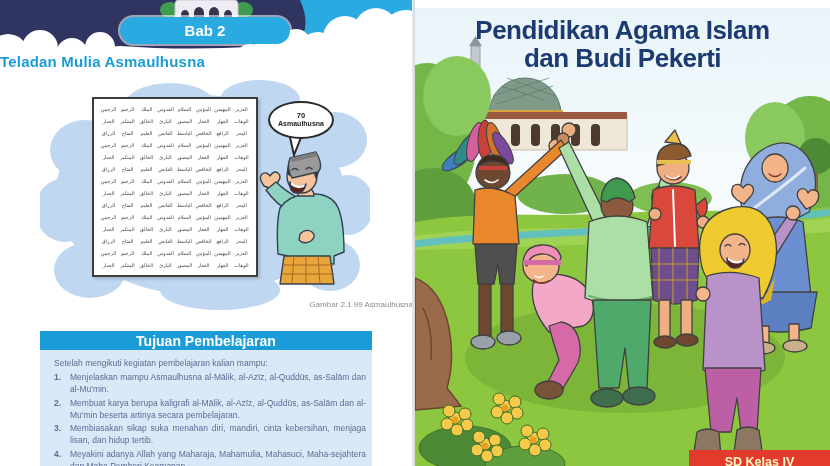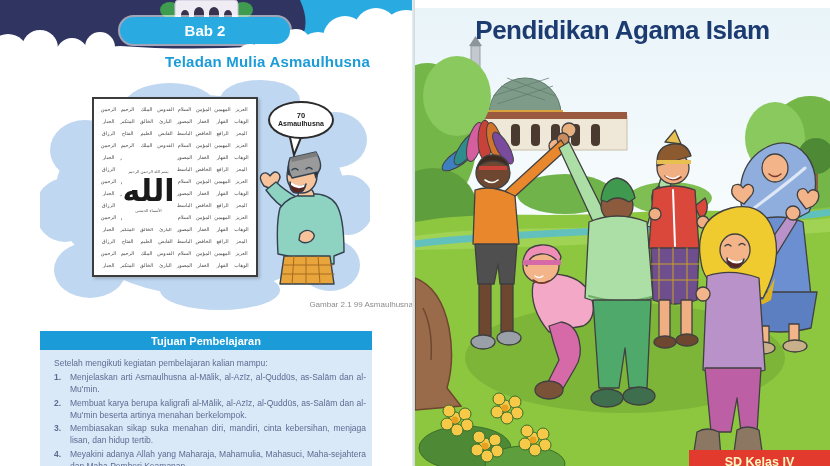--- a/index.html
+++ b/index.html
@@ -5,21 +5,21 @@
   html,body{margin:0;padding:0;background:#fff;}
   .canvas{position:relative;width:830px;height:466px;overflow:hidden;background:#fff;
           font-family:"Liberation Sans",sans-serif;}
 
   
   .page-left{position:absolute;left:0;top:0;width:413px;height:466px;background:#fff;overflow:hidden;}
   .banner-svg{position:absolute;left:0;top:0;width:413px;height:72px;}
   .bab-pill{position:absolute;left:120px;top:17px;width:170px;height:27px;background:#29abe2;
             border-radius:15px;display:flex;align-items:center;justify-content:center;
             color:#fff;font-weight:bold;font-size:15px;box-shadow:0 0 0 2px rgba(255,255,255,.55);}
-  .left-title{position:absolute;left:0;top:53px;width:370px;text-align:right;
+  .left-title{position:absolute;left:0;top:53px;width:370px;text-align:left;
               color:#1b9cd8;font-weight:bold;font-size:15px;letter-spacing:.2px;}
   .blob-svg{position:absolute;left:40px;top:80px;width:330px;height:230px;}
   .names-box{position:absolute;left:92px;top:97px;width:166px;height:180px;background:#fff;
              border:2px solid #3c3c3c;box-sizing:border-box;box-shadow:2px 2px 3px rgba(0,0,0,.18);}
   .names-grid{position:absolute;left:5px;top:4px;width:152px;height:168px;display:grid;
               grid-template-columns:repeat(8,1fr);grid-auto-rows:12px;overflow:hidden;}
   .names-grid .cell{font-family:"DejaVu Sans",sans-serif;font-size:5px;line-height:12px;
                     color:#4a4a4a;text-align:center;overflow:hidden;white-space:nowrap;}
   .allah-center{position:absolute;left:28px;top:55px;width:53px;height:74px;background:#fff;
                 display:flex;flex-direction:column;align-items:center;justify-content:center;
@@ -29,21 +29,21 @@
   .boy-svg{position:absolute;left:250px;top:138px;width:112px;height:155px;}
   .speech-bubble{position:absolute;left:268px;top:101px;width:62px;height:34px;background:#fff;
                  border:2px solid #2b2b2b;border-radius:50%;display:flex;flex-direction:column;
                  align-items:center;justify-content:center;z-index:4;}
   .speech-bubble .l1{font-size:7.5px;font-weight:bold;color:#222;line-height:8px;}
   .speech-bubble .l2{font-size:7px;font-weight:bold;color:#222;line-height:8px;}
   .bubble-tail{position:absolute;left:286px;top:133px;z-index:3;}
   .fig-caption{position:absolute;left:0;top:300px;width:413px;text-align:right;
                color:#8c8c8c;font-size:8px;}
   .objectives{position:absolute;left:40px;top:331px;width:332px;height:135px;}
-  .obj-header{height:19px;background:#1b9cd8;color:#fff;font-weight:bold;font-size:11px;
+  .obj-header{height:19px;background:#1b9cd8;color:#fff;font-weight:bold;font-size:14px;
               display:flex;align-items:center;justify-content:center;}
   .obj-body{background:#d9e9f8;height:116px;box-sizing:border-box;padding:8px 6px 0 14px;
             color:#5e6c92;font-size:8.5px;line-height:1.4;overflow:hidden;}
   .obj-body .intro{margin:0 0 2px 0;}
   .obj-list{margin:0;padding:0;list-style:none;counter-reset:obj;}
   .obj-list li{counter-increment:obj;position:relative;padding-left:16px;margin-bottom:2px;
                text-align:justify;}
   .obj-list li::before{content:counter(obj) ".";position:absolute;left:0;font-weight:bold;}
 
   
@@ -229,25 +229,20 @@
           <span class="cell">العزيز</span>
           <span class="cell">الجبار</span>
           <span class="cell">المتكبر</span>
           <span class="cell">الخالق</span>
           <span class="cell">البارئ</span>
           <span class="cell">المصور</span>
           <span class="cell">الغفار</span>
           <span class="cell">القهار</span>
           <span class="cell">الوهاب</span>
         </div>
-      <div class="allah-center">
-        <div class="tiny">بسم الله الرحمن الرحيم</div>
-        <div class="big">الله</div>
-        <div class="tiny">الأسماء الحسنى</div>
-      </div>
     </div>
 
     <svg class="boy-svg" viewBox="0 0 112 155">
       <g stroke="#33414f" stroke-width="1.4" stroke-linejoin="round" stroke-linecap="round">
 
         <path d="M14,48 q-6,-8 -2,-12 q5,-3 8,2 q4,-6 8,-3 q4,3 0,9 l-4,8 Z" fill="#f6c39a"></path>
 
         <path d="M16,52 q10,14 24,22 l8,-14 q-14,-8 -22,-16 Z" fill="#8ed2c2"></path>
 
         <path d="M30,70 q8,-12 26,-14 q22,-2 30,10 q8,12 8,48 l-10,4 0,8 -46,0 0,-8 -10,-2 q-2,-32 2,-46 Z" fill="#8ed2c2"></path>
@@ -290,22 +285,22 @@
       <rect x="3" y="0" width="13" height="3" fill="#ffffff"></rect>
     </svg>
 
     <div class="fig-caption">Gambar 2.1 99 Asmaulhusna</div>
 
     <div class="objectives">
       <div class="obj-header">Tujuan Pembelajaran</div>
       <div class="obj-body">
         <p class="intro">Setelah mengikuti kegiatan pembelajaran kalian mampu:</p>
         <ol class="obj-list">
-          <li>Menjelaskan arti Asmaulhusna al-Mālik, al-Azīz, al-Quddūs, as-Salām dan al-Mu'min.</li>
-          <li>Membuat karya berupa kaligrafi al-Mālik, al-Azīz, al-Quddūs, as-Salām dan al-Mu'min beserta artinya menahan berkelompok.</li>
+          <li>Menjelaskan mampu Asmaulhusna al-Mālik, al-Azīz, al-Quddūs, as-Salām dan al-Mu'min.</li>
+          <li>Membuat karya berupa kaligrafi al-Mālik, al-Azīz, al-Quddūs, as-Salām dan al-Mu'min beserta artinya secara pembelajaran.</li>
           <li>Membiasakan  sikap suka menahan diri, mandiri, cinta kebersihan, menjaga lisan, dan hidup tertib.</li>
           <li>Meyakini adanya  Allah yang Maharaja, Mahamulia, Mahasuci, Maha-sejahtera dan Maha Pemberi Keamanan.</li>
         </ol>
       </div>
     </div>
   </section>
 
   <div class="page-divider"></div>
 
   <section class="page-right">
@@ -514,17 +509,18 @@
           <circle cx="40" cy="412" r="3.5"></circle>
             <circle cx="90" cy="400" r="3.5"></circle>
           <circle cx="70" cy="438" r="3.5"></circle>
             <circle cx="118" cy="432" r="3.5"></circle>
         </g>
       </g>
     </svg>
 
     <div class="cover-title">
       <div>Pendidikan Agama Islam</div>
+      <div>dan Budi Pekerti</div>
     </div>
 
     <div class="grade-badge">SD Kelas IV</div>
   </section>
 </div>
 
 </body></html>

